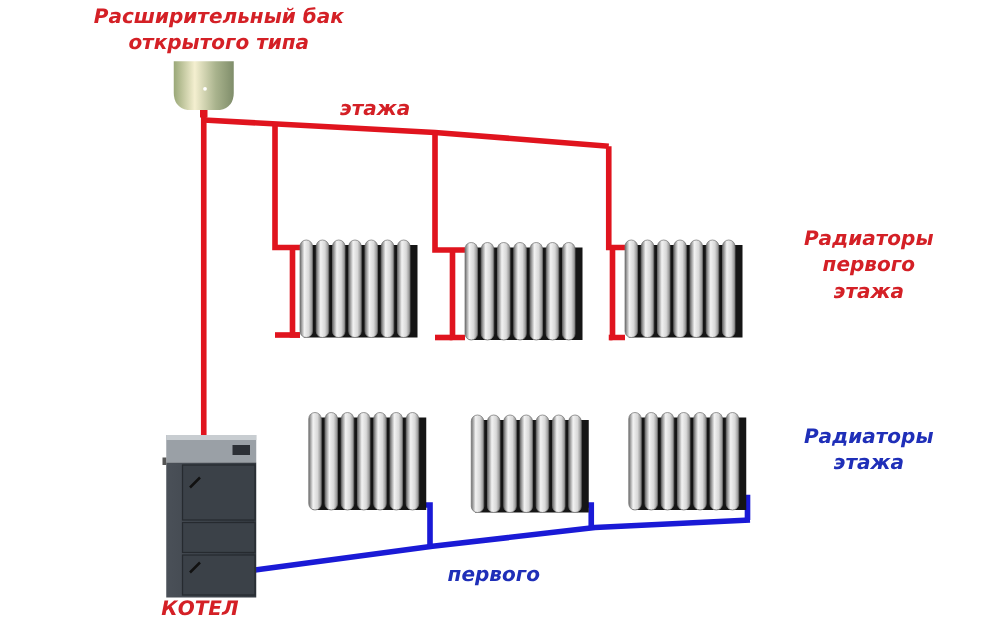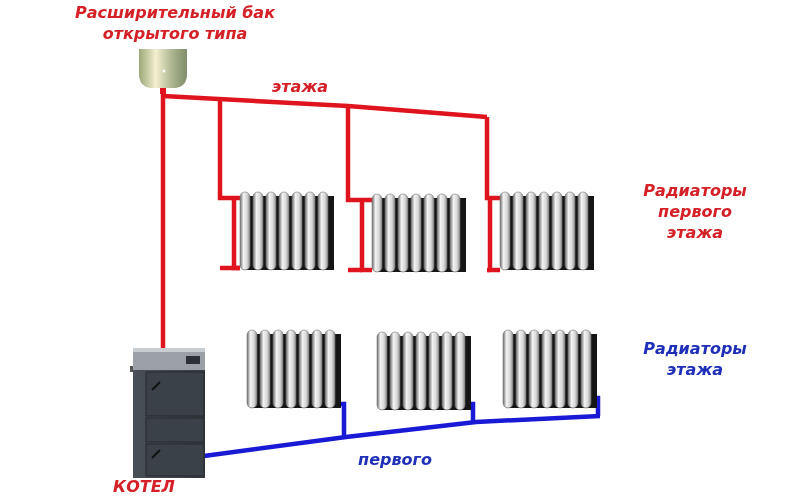--- a/index.html
+++ b/index.html
@@ -175,21 +175,21 @@
       </g>
     </g>
 </svg>
 
 <div class="lbl red" style="left:60px; top:2px; width:230px;">
   <div>Расширительный бак</div>
   <div>открытого типа</div>
 </div>
 <div class="lbl red" style="left:250px; top:76px; width:100px;">этажа</div>
 <div class="lbl blue" style="left:340px; top:449px; width:110px;">первого</div>
-<div class="lbl red" style="left:104px; top:476px; width:80px;font-style:italic;">КОТЕЛ</div>
+<div class="lbl red" style="left:120px; top:476px; width:80px;font-style:italic;">КОТЕЛ</div>
 <div class="lbl red" style="left:625px; top:180px; width:140px;">
   <div>Радиаторы</div>
   <div>первого</div>
   <div>этажа</div>
 </div>
 <div class="lbl blue" style="left:625px; top:338px; width:140px;">
   <div>Радиаторы</div>
   <div>этажа</div>
 </div>
 

